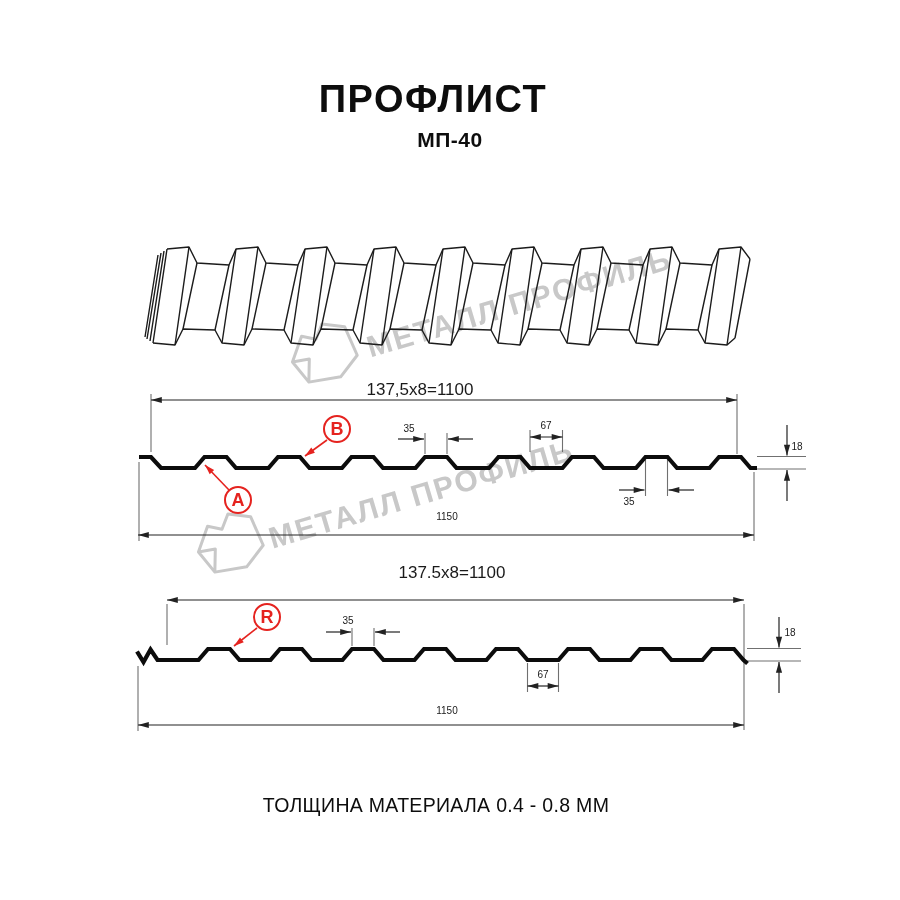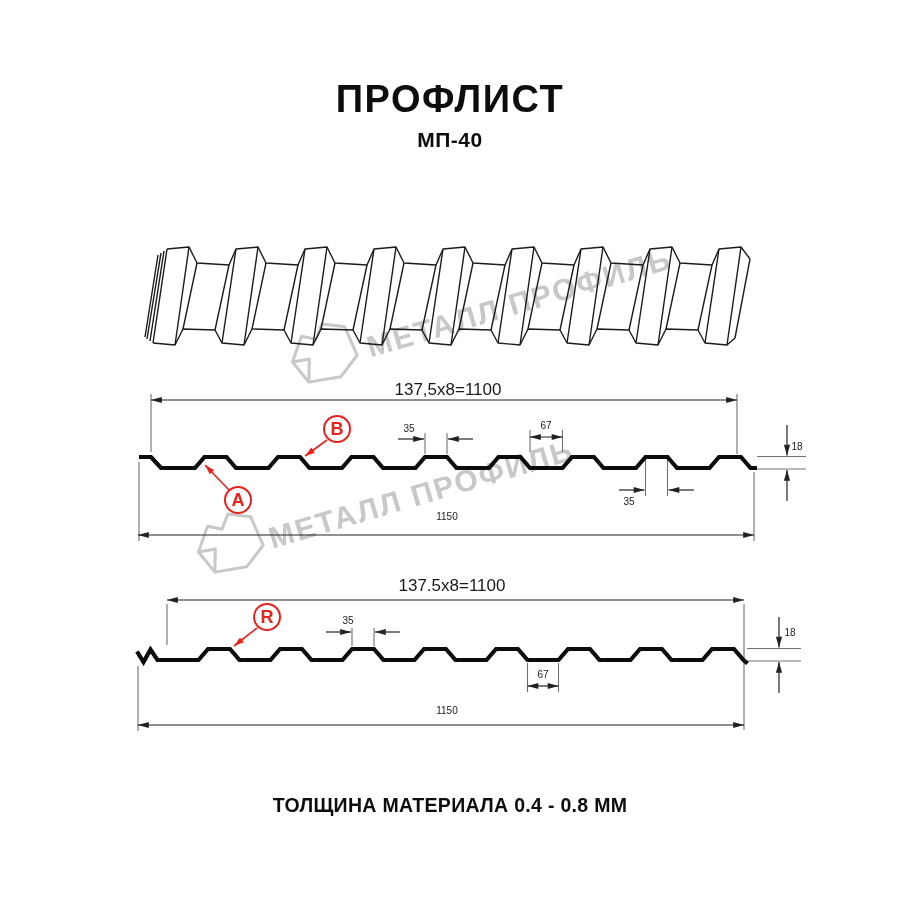--- a/index.html
+++ b/index.html
@@ -1,22 +1,22 @@
 <!DOCTYPE html>
 <html><head>
 <meta charset="utf-8">
 <style>
   html,body{margin:0;padding:0;background:#fff;}
   .page{position:relative;width:900px;height:900px;background:#fff;overflow:hidden;
         font-family:"Liberation Sans", sans-serif;color:#111;}
   .abs{position:absolute;}
   .ctr{transform:translateX(-50%);white-space:nowrap;}
-  .title{top:78px;left:450px;font-size:38px;font-weight:800;letter-spacing:1.5px;color:#0d0d0d;}
+  .title{top:78px;left:433px;font-size:38px;font-weight:800;letter-spacing:1.5px;color:#0d0d0d;}
   .subtitle{top:128px;left:450px;font-size:21px;font-weight:600;letter-spacing:.5px;color:#0d0d0d;}
-  .footer{top:794px;left:450px;font-size:19.5px;font-weight:700;letter-spacing:.3px;color:#0d0d0d;}
+  .footer{top:794px;left:436px;font-size:19.5px;font-weight:400;letter-spacing:.3px;color:#0d0d0d;}
   .dim{font-size:10px;color:#1a1a1a;line-height:18px;}
   .dim.big{font-size:17px;}
   .marker{width:28px;height:28px;border:2.5px solid #e5231f;border-radius:50%;
           display:flex;align-items:center;justify-content:center;
           color:#e5231f;font-size:18px;font-weight:600;background:transparent;box-sizing:border-box;}
   svg{position:absolute;left:0;top:0;}
 </style>
 </head>
 <body>
 
@@ -114,28 +114,28 @@
                L568,649 L590,649 L599.5,660 L630.5,660 L640,649 L662,649 L671.5,660 L702.5,660
                L712,649 L734,649 L743.5,660 L747.5,663.5"></path>
       <line x1="257" y1="628" x2="234" y2="646" stroke="#e5231f" stroke-width="1.6" marker-end="url(#mr)"></line>
     </g>
   </svg>
 
   <div class="abs ctr title">ПРОФЛИСТ</div>
   <div class="abs ctr subtitle">МП-40</div>
   <div class="abs ctr footer">ТОЛЩИНА МАТЕРИАЛА 0.4 - 0.8 ММ</div>
 
-  <div class="abs ctr dim big" style="left:448px;top:381px;">137,5x8=1100</div>
+  <div class="abs ctr dim big" style="left:420px;top:381px;">137,5x8=1100</div>
   <div class="abs ctr dim" style="left:409px;top:420px;">35</div>
   <div class="abs ctr dim" style="left:546px;top:417px;">67</div>
   <div class="abs ctr dim" style="left:629px;top:493px;">35</div>
   <div class="abs ctr dim" style="left:797px;top:438px;">18</div>
   <div class="abs ctr dim" style="left:447px;top:508px;">1150</div>
 
-  <div class="abs ctr dim big" style="left:452px;top:577px;">137.5x8=1100</div>
+  <div class="abs ctr dim big" style="left:452px;top:564px;">137.5x8=1100</div>
   <div class="abs ctr dim" style="left:348px;top:612px;">35</div>
   <div class="abs ctr dim" style="left:543px;top:666px;">67</div>
   <div class="abs ctr dim" style="left:790px;top:624px;">18</div>
   <div class="abs ctr dim" style="left:447px;top:702px;">1150</div>
 
   <div class="abs marker" style="left:224px;top:486px;">A</div>
   <div class="abs marker" style="left:323px;top:415px;">B</div>
   <div class="abs marker" style="left:253px;top:603px;">R</div>
 
 </div>

